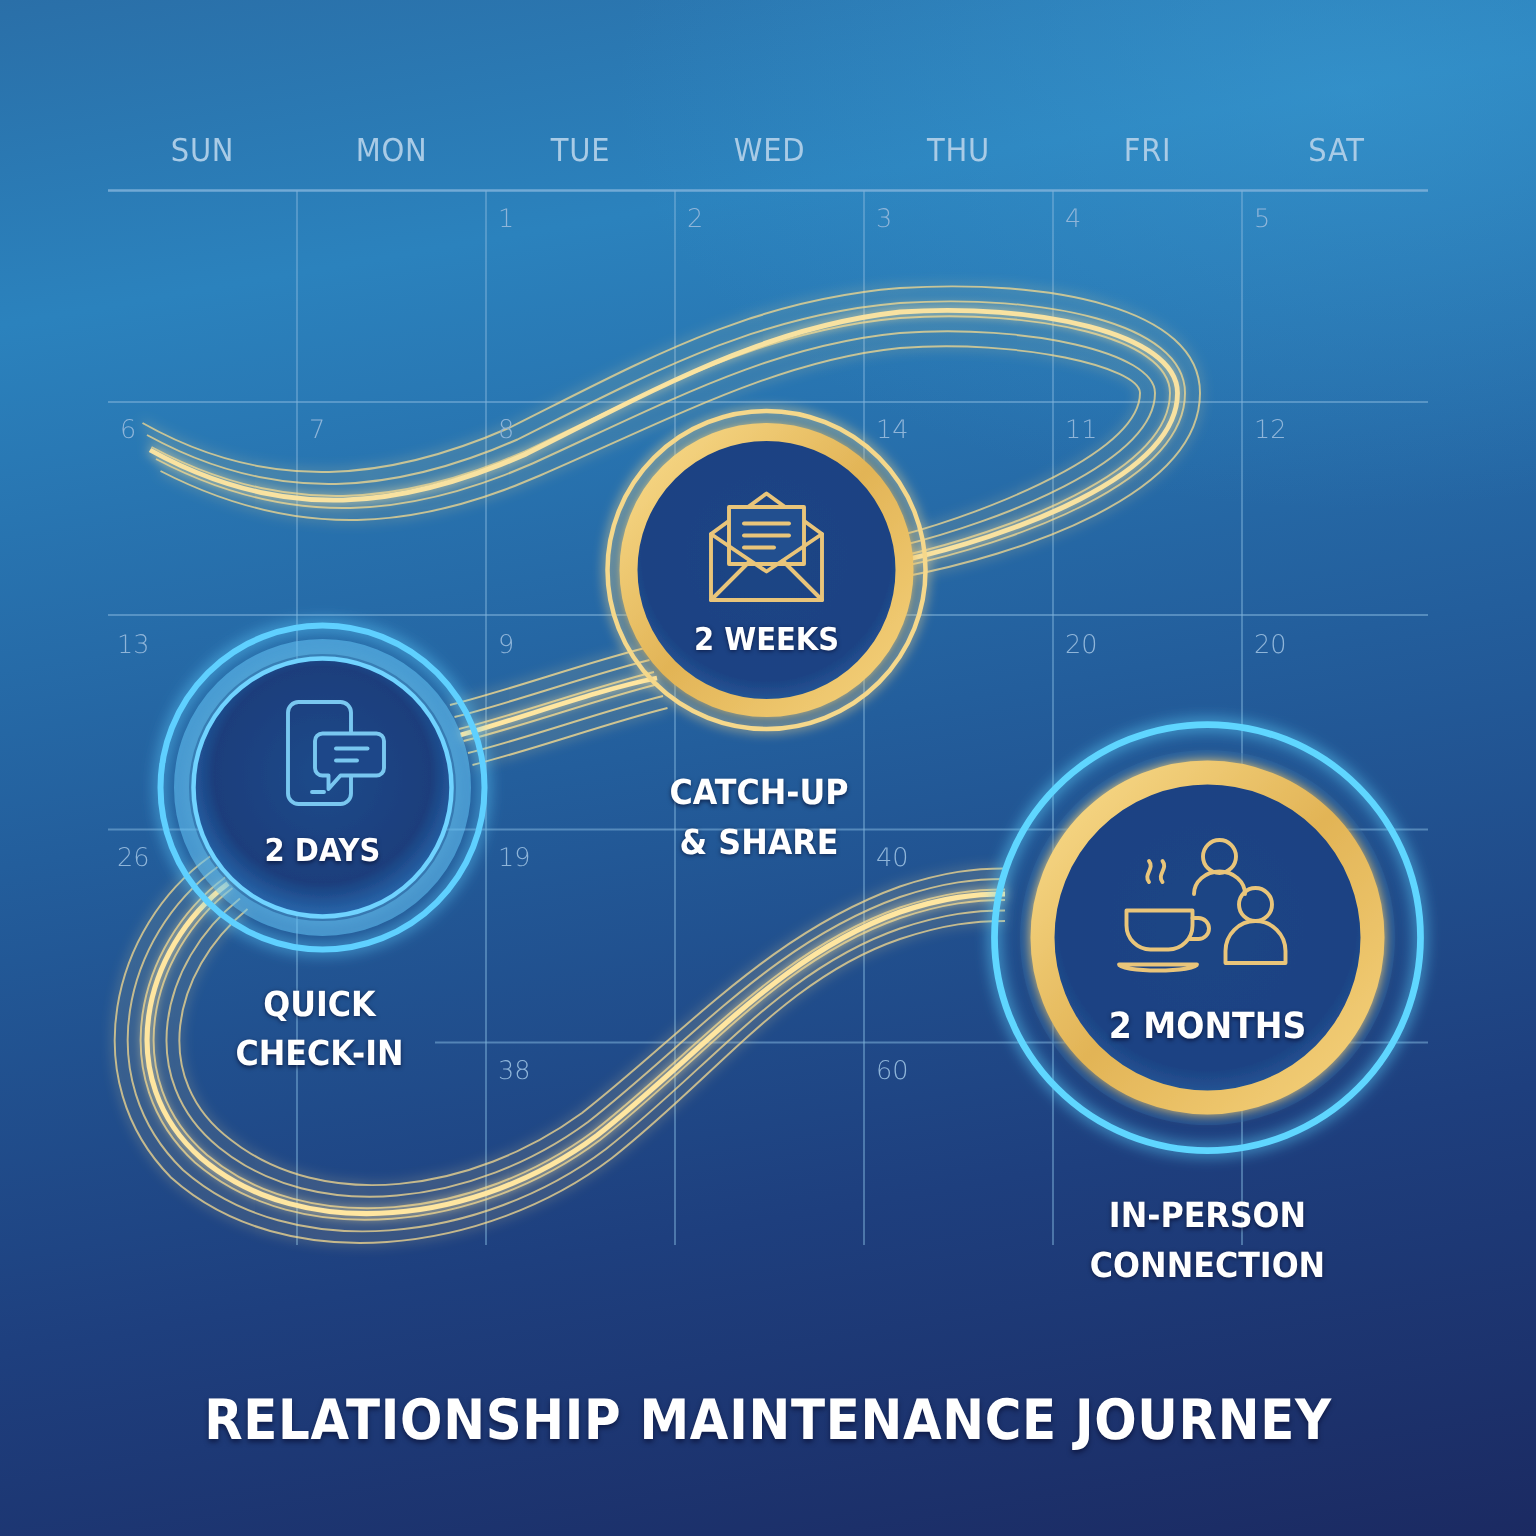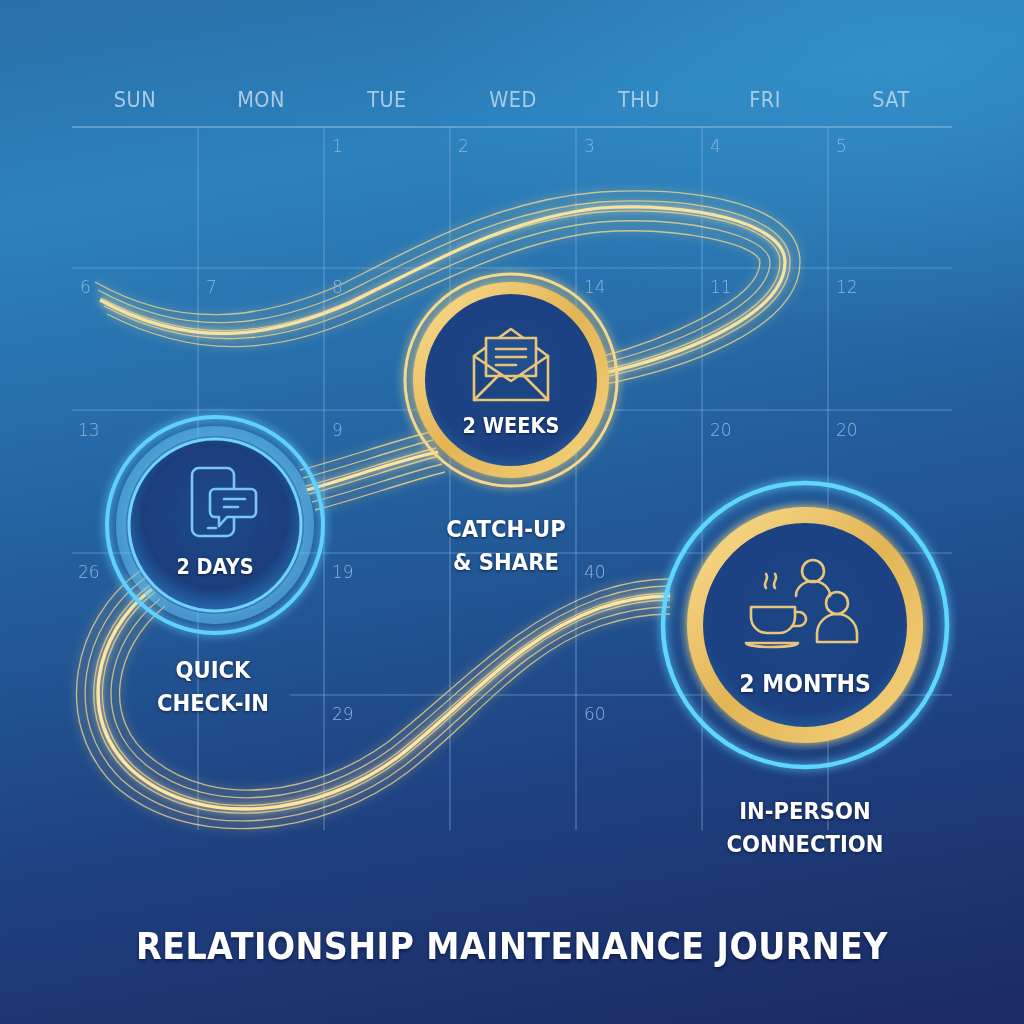--- a/index.html
+++ b/index.html
@@ -203,21 +203,21 @@
 
   <div class="date" style="left:78px;top:420px">13</div>
   <div class="date" style="left:332px;top:420px">9</div>
   <div class="date" style="left:710px;top:420px">20</div>
   <div class="date" style="left:836px;top:420px">20</div>
 
   <div class="date" style="left:78px;top:562px">26</div>
   <div class="date" style="left:332px;top:562px">19</div>
   <div class="date" style="left:584px;top:562px">40</div>
 
-  <div class="date" style="left:332px;top:704px">29</div>
+  <div class="date" style="left:332px;top:704px">38</div>
   <div class="date" style="left:584px;top:704px">60</div>
 </div>
 
 <div class="ctext" style="left:135px;top:555px;width:160px;font-size:21px">2 DAYS</div>
 <div class="ctext" style="left:431px;top:414px;width:160px;font-size:21px">2 WEEKS</div>
 <div class="ctext" style="left:705px;top:670px;width:200px;font-size:24px">2 MONTHS</div>
 
 <div class="label" style="left:113px;top:654px;width:200px">
   <span>QUICK</span>
   <span>CHECK-IN</span>

